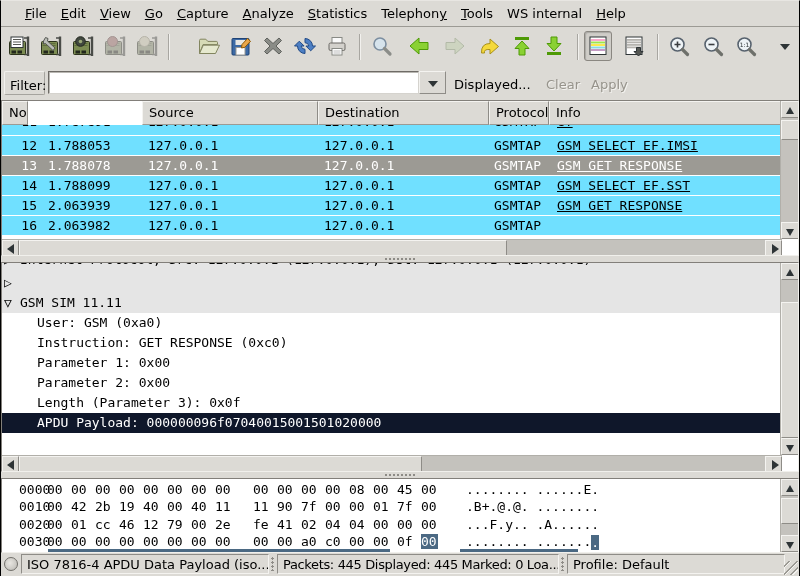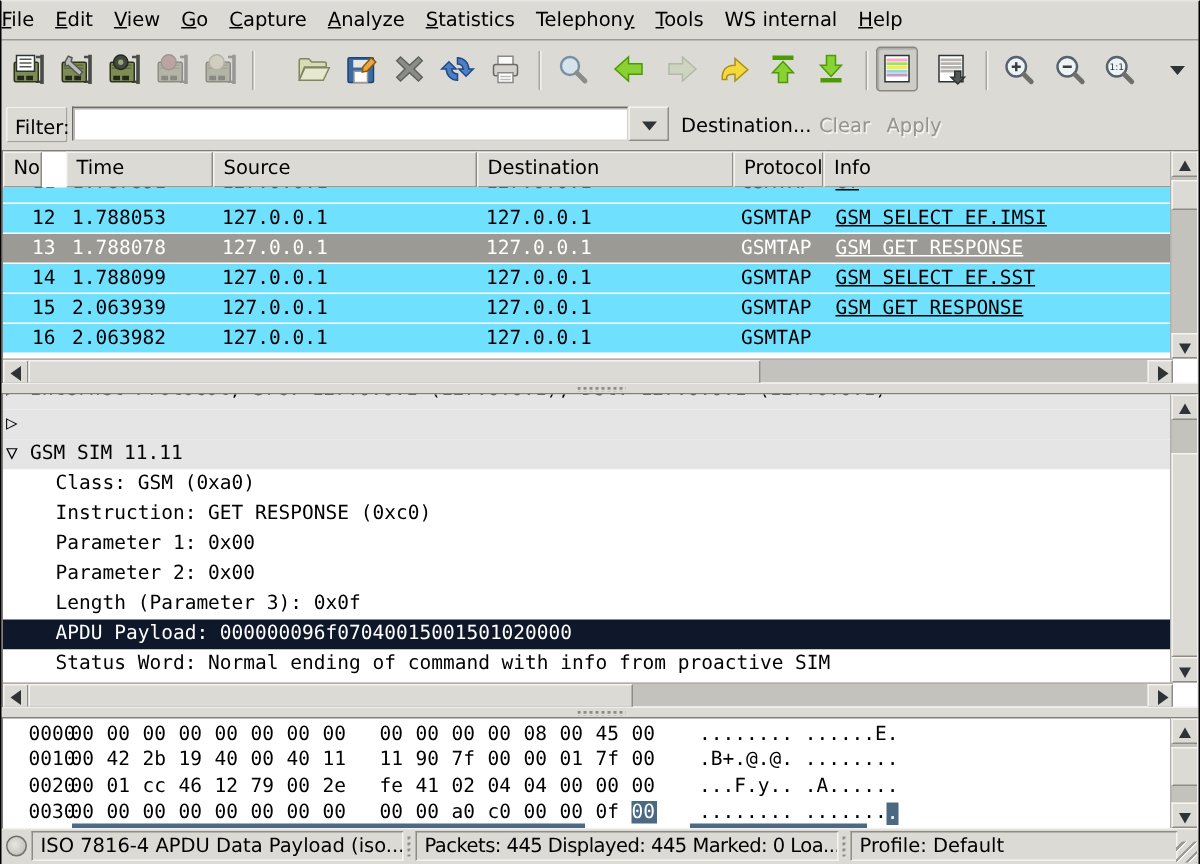--- a/index.html
+++ b/index.html
@@ -5,21 +5,21 @@
 * { margin:0; padding:0; box-sizing:border-box; }
 html,body { width:800px; height:576px; overflow:hidden; }
 body { font-family:"DejaVu Sans",sans-serif; background:#dcdad5; position:relative; font-size:13px; color:#000; }
 
 
 #win-edge { position:absolute; inset:0; border-left:1px solid #000; border-right:1px solid #000; border-top:1px solid #e8e6e2; pointer-events:none; z-index:99; }
 
 
 #menubar { position:absolute; top:1px; left:1px; right:1px; height:26px; background:#dcdad5; border-bottom:1px solid #9c9a94; }
 .menu-item { display:inline-block; padding:5px 7px 0 7px; height:25px; }
-.menu-item:first-child { padding-left:0; }
+.menu-item:first-child { padding-left:24px; }
 .menu-item .ul { text-decoration:underline; }
 
 
 #toolbar { position:absolute; top:28px; left:1px; right:1px; height:38px; }
 .tb-btn { position:absolute; top:3px; width:28px; height:30px; display:flex; align-items:center; justify-content:center; }
 .tb-btn svg { width:24px; height:24px; }
 .tb-btn.disabled { opacity:.45; filter:grayscale(55%); }
 .tb-btn.pressed { background:#cfcdc8; border:1px solid #8a8781; border-radius:3px; box-shadow:inset 1px 1px 1px rgba(0,0,0,.18); }
 .tb-sep { position:absolute; top:6px; width:2px; height:26px; border-left:1px solid #a8a6a1; border-right:1px solid #f2f1ee; }
 
@@ -289,29 +289,28 @@
       </svg>
     </div>
   </div>
 
 <div id="filterbar">
   <span id="filter-label">Filter:</span>
   <div id="filter-entry"></div>
   <div id="filter-drop">
       <span class="car"></span>
     </div>
-  <span id="filter-expression">Destination...</span>
+  <span id="filter-expression">Displayed...</span>
   <span id="filter-clear">Clear</span>
   <span id="filter-apply">Apply</span>
 </div>
 
 <div id="list-pane" class="pane">
   <div id="list-header">
       <div class="hcol" style="left: 0px; width: 26px;">No.</div>
-      <div class="hcol" style="left: 42px; width: 98px;">Time</div>
       <div class="hcol" style="left: 140px; width: 176px;">Source</div>
       <div class="hcol" style="left: 316px; width: 171px;">Destination</div>
       <div class="hcol" style="left: 487px; width: 60px;">Protocol</div>
       <div class="hcol" style="left: 547px; width: 233px;">Info</div>
     </div>
   <div id="list-rows">
       <div class="prow partial" style="margin-top: -9px;">
         <span class="c-no">11</span>
         <span class="c-time">1.787891</span>
         <span class="c-src">127.0.0.1</span>
@@ -381,27 +380,26 @@
 
 <div id="split1" class="splitter">
     <div class="grip-dots"></div>
   </div>
 
 <div id="detail-pane" class="pane">
   <div id="detail-rows">
       <div class="drow gray clipped" style="margin-top: -10px;"><span class="exp">▷</span><span class="dtext" style="left: 18px;">Internet Protocol, Src: 127.0.0.1 (127.0.0.1), Dst: 127.0.0.1 (127.0.0.1)</span></div>
       <div class="drow gray"><span class="exp">▷</span></div>
       <div class="drow gray"><span class="exp">▽</span><span class="dtext" style="left: 18px;">GSM SIM 11.11</span></div>
-      <div class="drow"><span class="dtext" style="left: 35px;">Class: GSM (0xa0)</span></div>
+      <div class="drow"><span class="dtext" style="left: 35px;">User: GSM (0xa0)</span></div>
       <div class="drow"><span class="dtext" style="left: 35px;">Instruction: GET RESPONSE (0xc0)</span></div>
       <div class="drow"><span class="dtext" style="left: 35px;">Parameter 1: 0x00</span></div>
       <div class="drow"><span class="dtext" style="left: 35px;">Parameter 2: 0x00</span></div>
       <div class="drow"><span class="dtext" style="left: 35px;">Length (Parameter 3): 0x0f</span></div>
       <div class="drow selected"><span class="dtext" style="left: 35px;">APDU Payload: 000000096f07040015001501020000</span></div>
-      <div class="drow"><span class="dtext" style="left: 35px;">Status Word: Normal ending of command with info from proactive SIM</span></div>
     </div>
   <div class="vscroll" style="height:192px;">
     <div class="sb-btn" style="top:0;">
         <span class="tri tri-up"></span>
       </div>
     <div class="sb-thumb" style="top:39px; height:136px; left:0; width:18px;"></div>
     <div class="sb-btn" style="bottom:0;">
         <span class="tri tri-down"></span>
       </div>
   </div>

